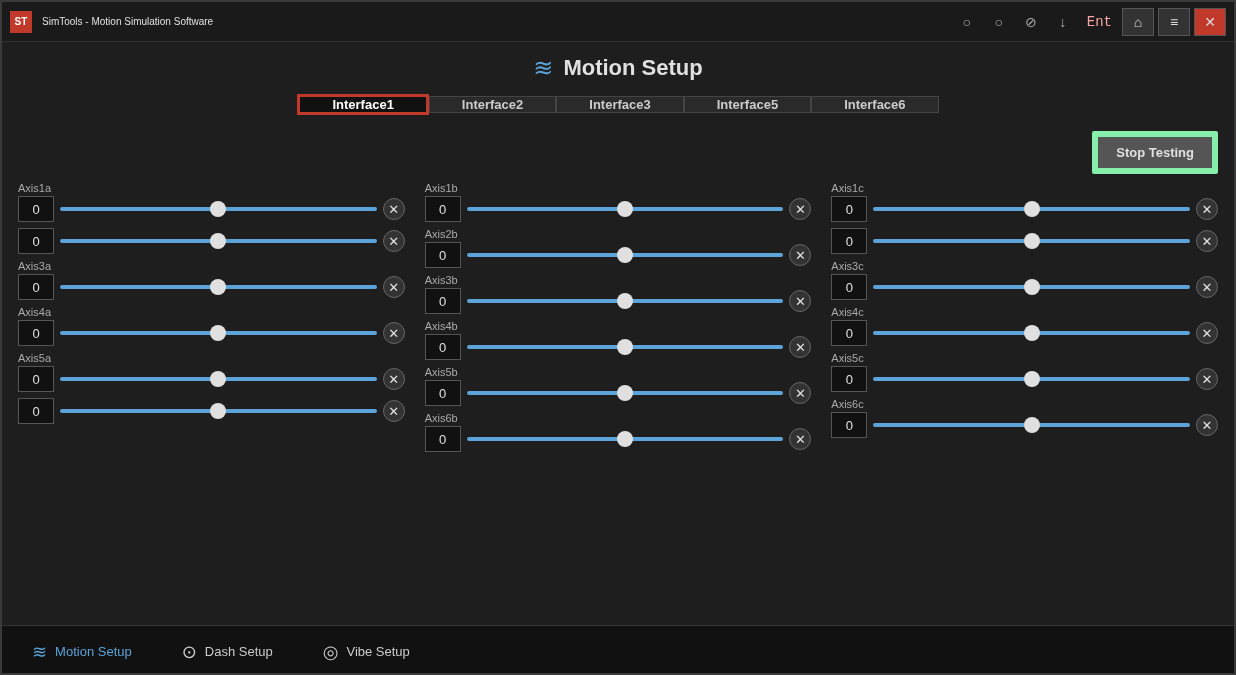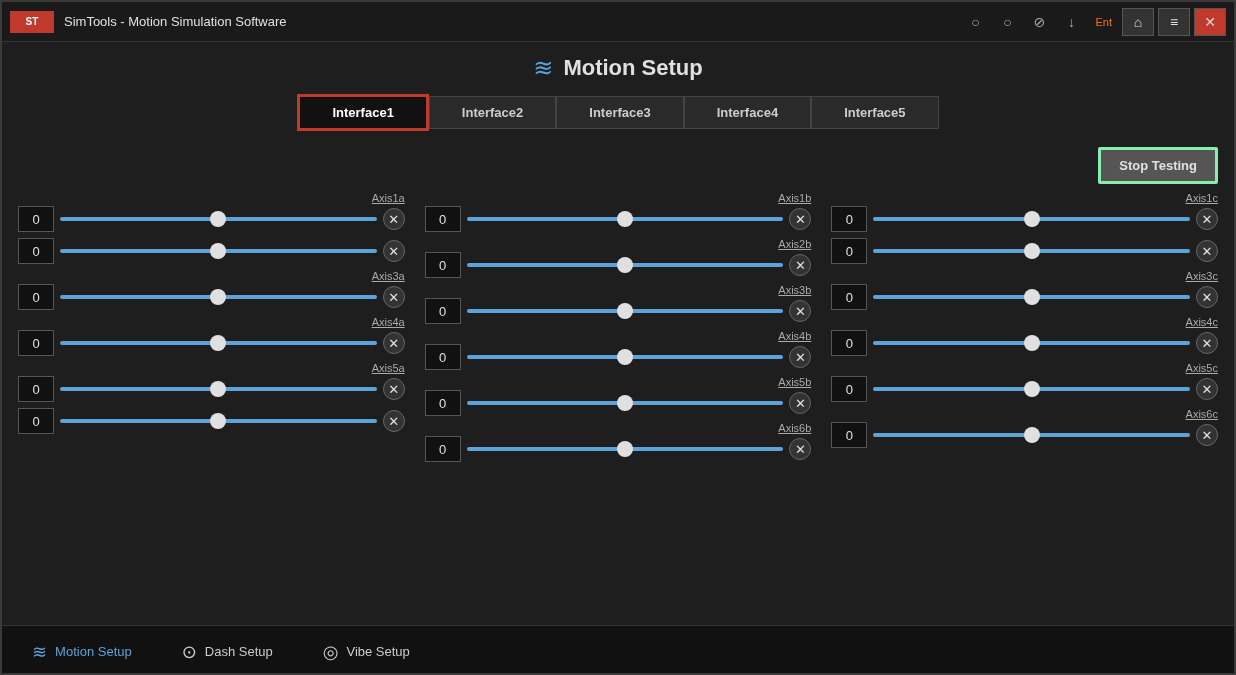--- a/index.html
+++ b/index.html
@@ -22,54 +22,55 @@
       padding: 0 8px;
       border-bottom: 1px solid #333;
     }
     .title-bar-logo {
       display: flex;
       align-items: center;
       gap: 6px;
       margin-right: 10px;
     }
     .logo-icon {
-      width: 44px;
+      width: 22px;
       height: 22px;
       background: #c0392b;
       display: flex;
       align-items: center;
       justify-content: center;
       font-size: 10px;
       font-weight: bold;
       color: white;
     }
     .title-bar-title {
-      font-size: 13px;
+      font-size: 10px;
       color: #e0e0e0;
       flex: 1;
     }
     .title-bar-controls {
       display: flex;
       align-items: center;
       gap: 4px;
     }
     .title-bar-icon {
       width: 28px;
       height: 28px;
       display: flex;
       align-items: center;
       justify-content: center;
       color: #aaa;
       font-size: 14px;
       cursor: pointer;
     }
     .title-bar-ent {
-      font-size: 11px;
-      color: #f97316;
+      font-size: 14px;
+      color: #fca5a5;
       padding: 0 6px;
+      font-family: Liberation Mono, monospace;
     }
     .title-bar-btn {
       width: 32px;
       height: 28px;
       background: #333;
       border: 1px solid #555;
       display: flex;
       align-items: center;
       justify-content: center;
       color: #ddd;
@@ -108,21 +109,21 @@
     
     .tabs-bar {
       display: flex;
       align-items: center;
       justify-content: center;
       gap: 0;
       padding: 4px 0 8px 0;
       background: #1e1e1e;
     }
     .tab {
-      padding: 8px 32px;
+      padding: 0 32px;
       background: #2a2a2a;
       border: 1px solid #444;
       color: #ccc;
       font-size: 13px;
       font-weight: bold;
       cursor: pointer;
       min-width: 110px;
       text-align: center;
     }
     .tab.active {
@@ -141,21 +142,21 @@
     }
 
     
     .action-row {
       display: flex;
       justify-content: flex-end;
       margin-bottom: 8px;
     }
     .stop-testing-btn {
       background: #555;
-      border: 3px solid #86efac;
+      border: 6px solid #86efac;
       color: #e0e0e0;
       font-size: 13px;
       font-weight: bold;
       padding: 8px 18px;
       cursor: pointer;
       border-radius: 2px;
     }
 
     
     .axes-grid {
@@ -173,23 +174,22 @@
 
     .axis-row {
       display: flex;
       flex-direction: column;
       margin-bottom: 2px;
     }
 
     .axis-label {
       font-size: 11px;
       color: #aaa;
-      text-align: right;
+      text-align: left;
       margin-bottom: 2px;
-      text-decoration: underline;
     }
 
     .axis-control {
       display: flex;
       align-items: center;
       gap: 6px;
     }
 
     .axis-value-box {
       width: 36px;
@@ -295,22 +295,22 @@
 
   <div class="page-header">
     <span class="page-header-icon">≋</span>
     <span class="page-header-title">Motion Setup</span>
   </div>
 
   <div class="tabs-bar">
     <div class="tab active">Interface1</div>
     <div class="tab">Interface2</div>
     <div class="tab">Interface3</div>
-    <div class="tab">Interface4</div>
     <div class="tab">Interface5</div>
+    <div class="tab">Interface6</div>
   </div>
 
   <div class="content-area">
 
     <div class="action-row">
       <button class="stop-testing-btn">Stop Testing</button>
     </div>
 
     <div class="axes-grid">
 

